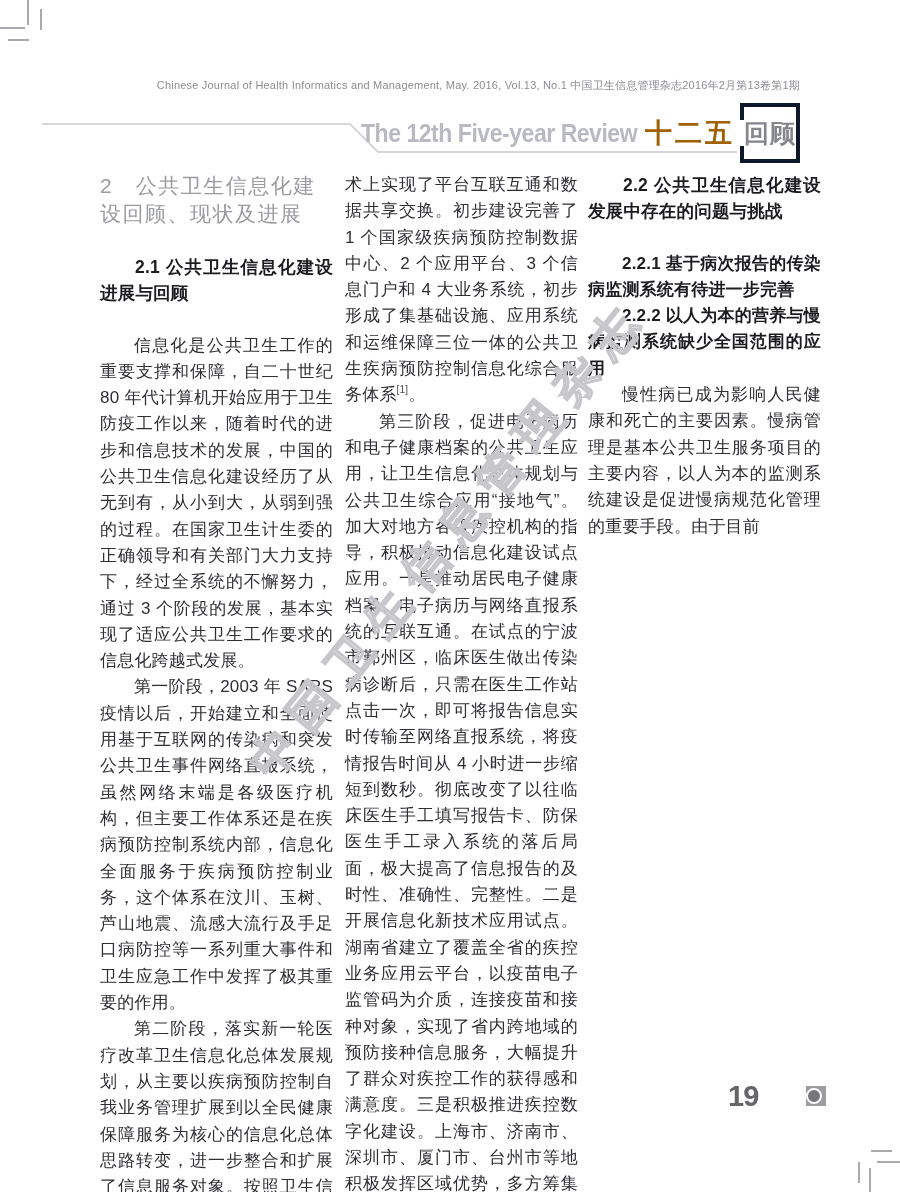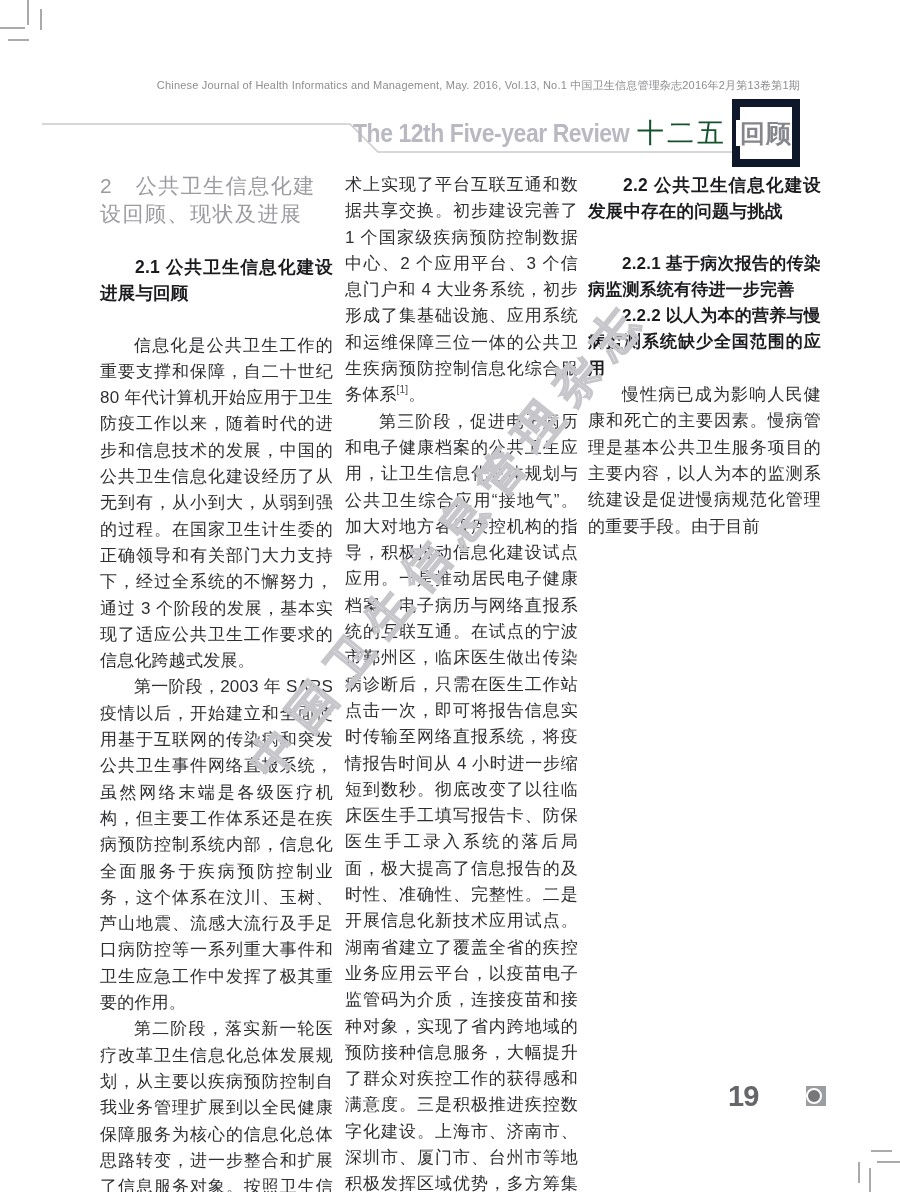--- a/index.html
+++ b/index.html
@@ -24,26 +24,26 @@
     position:absolute;top:102px;right:100px;height:62px;
     display:flex;align-items:center;justify-content:flex-start;
   }
   .banner-en{
     font-size:25px;font-weight:bold;color:#b8b9c1;
     letter-spacing:-0.5px;white-space:nowrap;
     transform:scaleX(.92);transform-origin:right center;
     display:inline-block;margin-right:8px;
   }
   .banner-cn{
-    font-size:27px;font-weight:normal;color:#14532d;
+    font-size:27px;font-weight:bold;color:#a16207;
     letter-spacing:3px;white-space:nowrap;
   }
   .bracket{
     position:relative;display:inline-flex;align-items:center;justify-content:center;
-    width:52px;height:52px;border:8px solid #0f172a;margin-left:5px;
+    width:52px;height:52px;border:4px solid #0f172a;margin-left:5px;
   }
   .bracket-gap{
     position:absolute;left:-4px;top:13px;width:4px;height:26px;background:#ffffff;
   }
   .bracket-text{
     font-size:25px;font-weight:bold;color:#85868b;letter-spacing:1px;white-space:nowrap;
   }
   
   .watermark{
     position:absolute;left:236px;top:752px;

